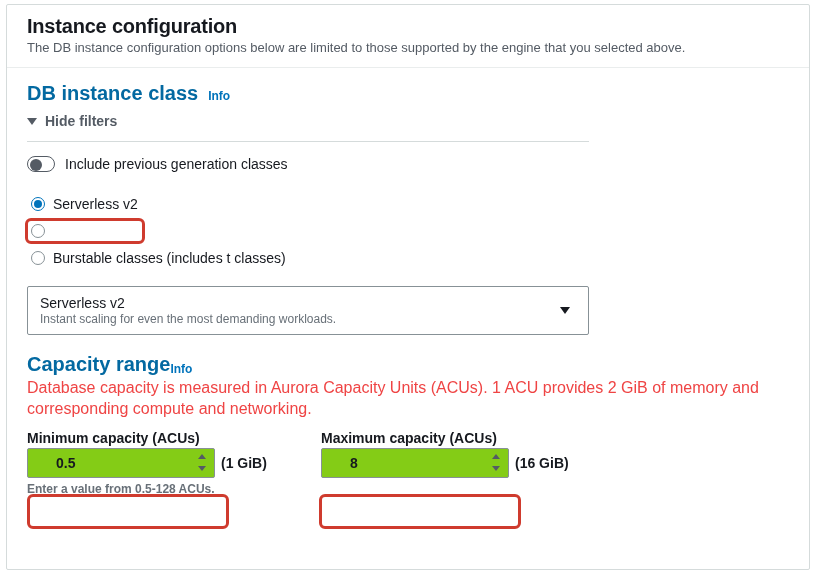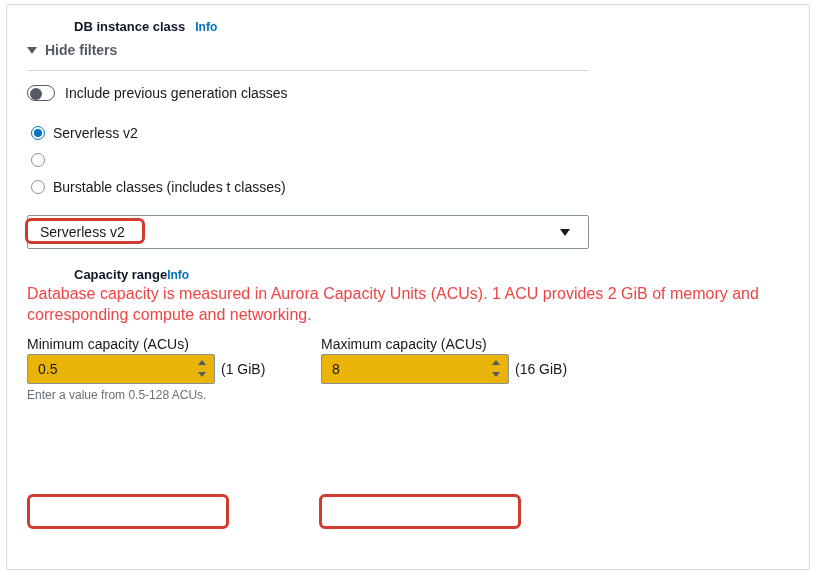--- a/index.html
+++ b/index.html
@@ -38,23 +38,22 @@
   .panel-body {
     padding: 14px 20px 4px 20px;
   }
   .field-label-row {
     display: flex;
     align-items: baseline;
     gap: 10px;
   }
   .field-label {
     font-weight: 700;
-    font-size: 13px;
-    color: #0f172a;
-    margin-left: 47px;
+    font-size: 20px;
+    color: #0369a1;
   }
   .info-link {
     color: #0073bb;
     font-size: 12px;
     font-weight: 700;
     cursor: pointer;
   }
   .hide-filters {
     margin-top: 8px;
     padding-bottom: 12px;
@@ -175,42 +174,42 @@
     color: #ef4444;
     margin-top: 2px;
     line-height: 1.3;
     max-width: 740px;
   }
   .capacity-grid {
     margin-top: 10px;
     display: flex;
     gap: 24px;
   }
-  .cap-col { width: 270px; }
+  .cap-col { width: 270px; font-weight: bold; }
   .cap-label {
     font-size: 14px;
     color: #16191f;
   }
   .cap-input-row {
     display: flex;
     align-items: center;
     gap: 6px;
     margin-top: 2px;
   }
   .spinner {
     border: 1px solid #879196;
     border-radius: 2px;
     width: 188px;
     height: 30px;
     display: flex;
     align-items: center;
     justify-content: space-between;
-    padding: 0 4px 0 10px;
-    font-size: 14px;
-    background: #eab308;
+    padding: 0 4px 0 28px;
+    font-size: 14px;
+    background: #84cc16;
   }
   .spinner .buttons {
     display: flex;
     flex-direction: column;
     gap: 0;
   }
   .spinner .btn {
     width: 16px; height: 12px;
     display: flex;
     align-items: center;
@@ -237,20 +236,24 @@
     font-size: 12px;
     color: #687078;
     margin-top: 4px;
   }
   .rel { position: relative; }
 </style>
 </head>
 <body class="rel">
 
 <div class="panel">
+  <div class="panel-header">
+    <h1 class="panel-title">Instance configuration</h1>
+    <p class="panel-subtitle">The DB instance configuration options below are limited to those supported by the engine that you selected above.</p>
+  </div>
   <div class="panel-body">
 
     <div class="field-label-row">
       <span class="field-label">DB instance class</span>
       <span class="info-link">Info</span>
     </div>
 
     <div class="hide-filters">
       <span class="caret-down"></span>
       <span>Hide filters</span>
@@ -273,20 +276,21 @@
       </div>
       <div class="radio-row">
         <span class="radio"></span>
         <span>Burstable classes (includes t classes)</span>
       </div>
     </div>
 
     <div class="selected-summary">
       <div>
         <div class="title">Serverless v2</div>
+        <div class="sub">Instant scaling for even the most demanding workloads.</div>
       </div>
       <span class="caret-down-sm"></span>
     </div>
 
     <div class="capacity-header">
       <span class="field-label">Capacity range</span>
       <span class="info-link">Info</span>
     </div>
     <div class="capacity-desc">Database capacity is measured in Aurora Capacity Units (ACUs). 1 ACU provides 2 GiB of memory and corresponding compute and networking.</div>
 

